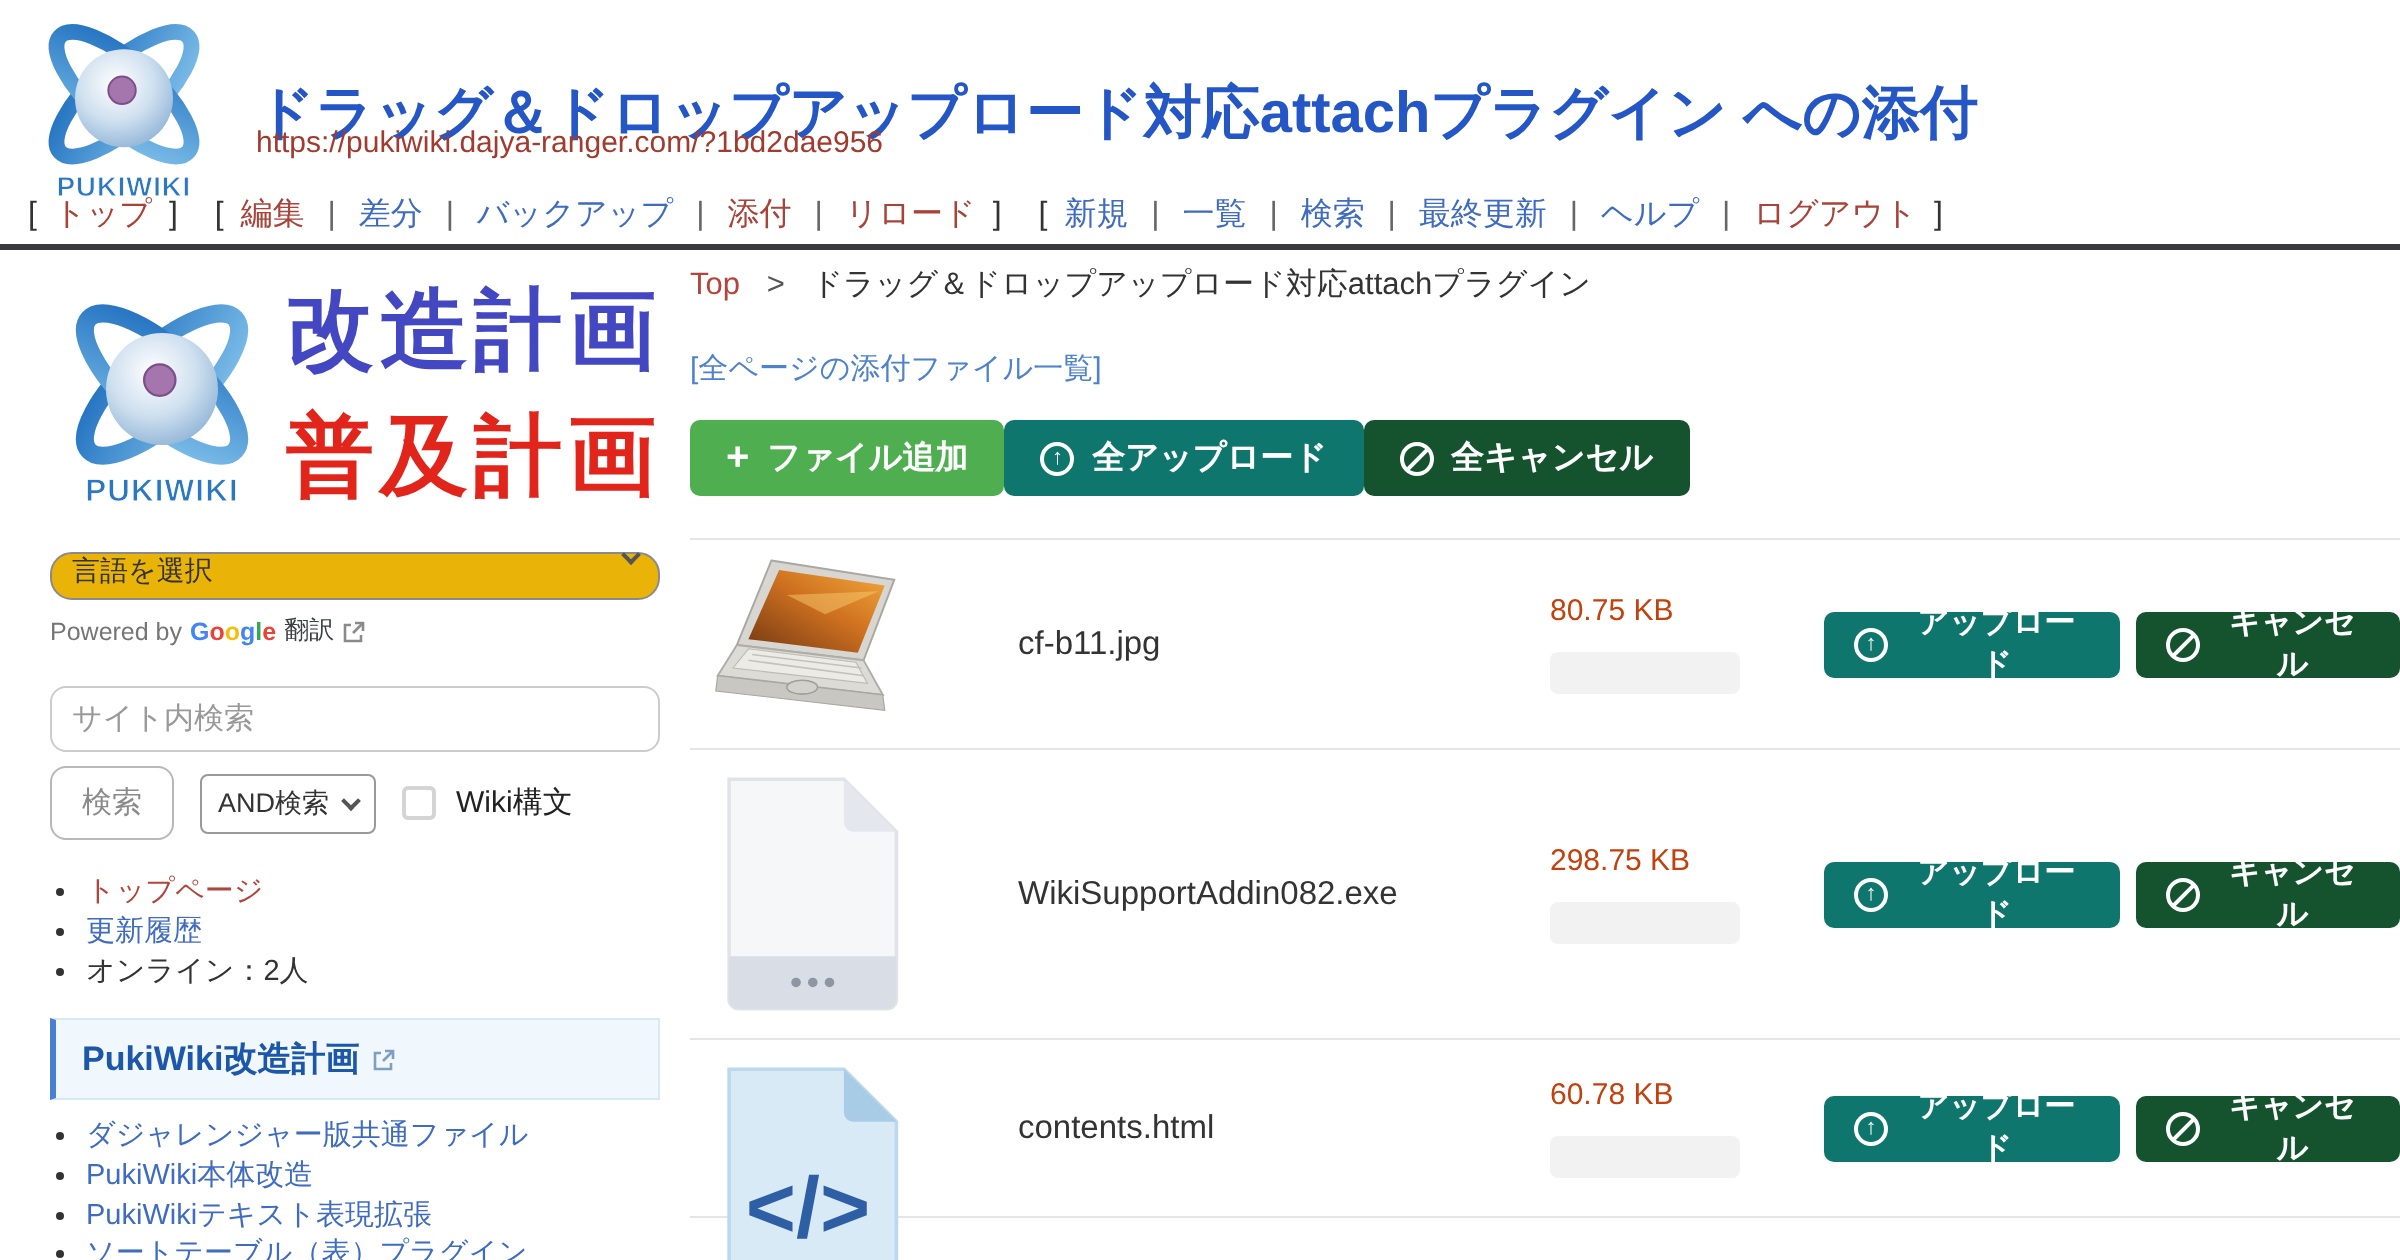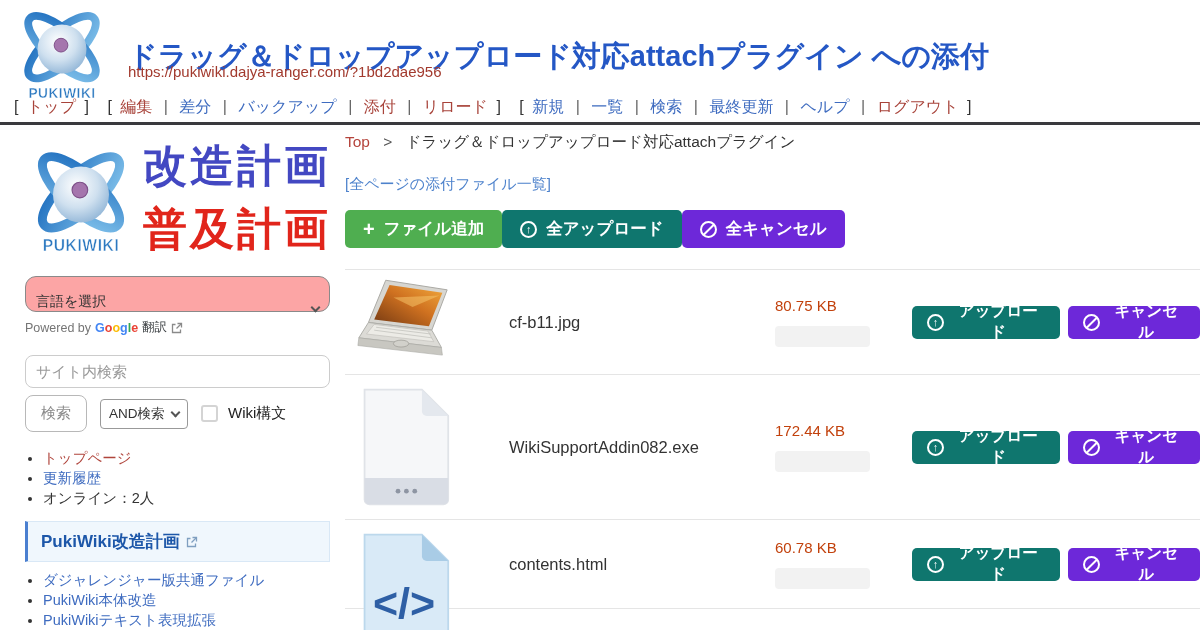--- a/index.html
+++ b/index.html
@@ -23,21 +23,21 @@
 
   
   .sidebar { position:absolute; left:25px; top:140px; width:305px; }
   .side-logo { display:flex; align-items:center; height:118px; margin-bottom:18px; }
   .side-logo svg.atom { width:112px; height:118px; flex:0 0 auto; }
   .side-logo-words { display:flex; flex-direction:column; justify-content:space-between; height:106px; padding-left:6px; }
   .logo-word { font-size:44px; font-weight:bold; letter-spacing:3px; line-height:1.05; white-space:nowrap; }
   .logo-word.blue { color:#4348c2;font-family:Liberation Mono, monospace; }
   .logo-word.red  { color:#e1251b; }
 
-  .lang-select { height:36px; border:1px solid #8a8a8a; border-radius:11px; display:flex; align-items:flex-end; justify-content:space-between; padding:0 10px; font-size:14px; color:#333; cursor:pointer; background:#fca5a5; }
+  .lang-select { height:24px; border:1px solid #8a8a8a; border-radius:11px; display:flex; align-items:flex-start; justify-content:space-between; padding:0 10px; font-size:14px; color:#333; cursor:pointer; background:#eab308; }
   .chev { width:7px; height:7px; border-right:2px solid #555; border-bottom:2px solid #555; transform:rotate(45deg); margin-top:-3px; }
 
   .google-line { margin-top:7px; font-size:12.5px; color:#757575; display:flex; align-items:center; gap:4px; }
   .google-word { font-weight:bold; letter-spacing:0; }
   .g-blue{color:#4285F4} .g-red{color:#EA4335} .g-yellow{color:#FBBC05} .g-green{color:#34A853}
   .translate-word { color:#3c4043; }
 
   .search-input { margin-top:19px; width:100%; height:33px; border:1px solid #ccc; border-radius:8px; font-size:15px; padding:0 10px; color:#333; outline:none; font-family:inherit; }
   .search-input::placeholder { color:#999; }
 
@@ -66,21 +66,21 @@
   .bc-home { color:#b5443c; text-decoration:none; cursor:pointer; }
   .bc-sep { color:#555; margin:0 9px; }
   .bc-cur { color:#333; }
   .attach-link { display:inline-block; margin-top:22px; font-size:15px; color:#4d82cc; text-decoration:none; cursor:pointer; }
   .maxsize { margin-top:6px; font-size:15px; color:#333; }
 
   .actions { margin-top:16px; display:flex; }
   .btn { display:inline-flex; align-items:center; gap:9px; height:38px; padding:0 18px; border:none; border-radius:5px; color:#fff; font-size:16.5px; font-weight:bold; font-family:inherit; cursor:pointer; }
   .btn-green { background:#4fae50; }
   .btn-blue  { background:#0f766e; }
-  .btn-orange{ background:#6d28d9;justify-content:center; }
+  .btn-orange{ background:#14532d;justify-content:center; }
   .btn-sm { height:33px; padding:0 15px; font-size:15.5px; gap:8px; }
 
   .ico-plus { font-size:20px; font-weight:bold; line-height:1; }
   .ico-plus::before { content:"+"; }
   .ico-circle { width:17px; height:17px; border:2px solid #fff; border-radius:50%; display:inline-flex; align-items:center; justify-content:center; flex:0 0 auto; position:relative; }
   .ico-up { font-size:11px; font-weight:bold; }
   .ico-up::before { content:"\2191"; }
   .ico-ban::before { content:""; position:absolute; left:-1px; top:50%; width:15px; height:2px; background:#fff; transform:rotate(-45deg); }
 
   .file-list { margin-top:21px; border-top:1px solid #e5e5e5; }
@@ -295,21 +295,21 @@
           <path d="M8 2 H56 L78 24 V94 a4 4 0 0 1 -4 4 H12 a4 4 0 0 1 -4 -4 Z" fill="#f6f7f9" stroke="#e0e3e8" stroke-width="1.5"></path>
           <path d="M56 2 L78 24 H60 a4 4 0 0 1 -4 -4 Z" fill="#e4e8ee"></path>
           <path d="M8 76 H78 V94 a4 4 0 0 1 -4 4 H12 a4 4 0 0 1 -4 -4 Z" fill="#d9dde5"></path>
           <circle cx="36" cy="87" r="2" fill="#8e95a3"></circle>
             <circle cx="43" cy="87" r="2" fill="#8e95a3"></circle>
             <circle cx="50" cy="87" r="2" fill="#8e95a3"></circle>
         </svg>
       </div>
       <div class="col-name">WikiSupportAddin082.exe</div>
       <div class="col-meta">
-        <div class="size">172.44 KB</div>
+        <div class="size">298.75 KB</div>
         <div class="progress"></div>
       </div>
       <div class="col-actions">
         <button class="btn btn-blue btn-sm">
           <span class="ico-circle ico-up"></span>
           <span>アップロード</span>
         </button>
         <button class="btn btn-orange btn-sm">
           <span class="ico-circle ico-ban"></span>
           <span>キャンセル</span>

